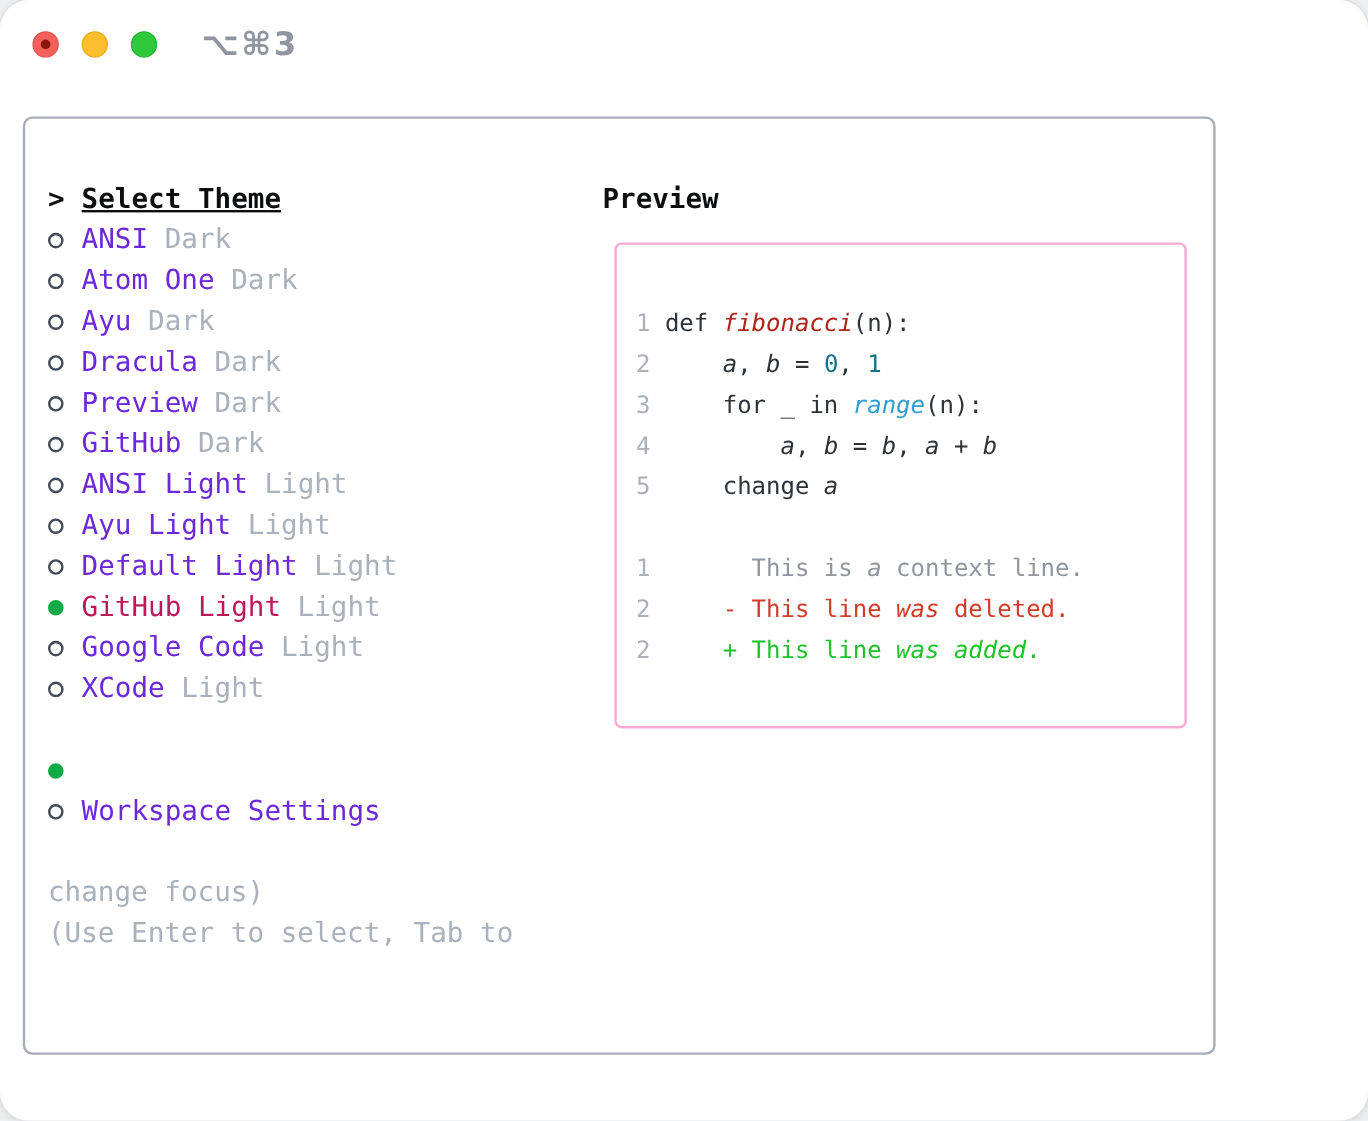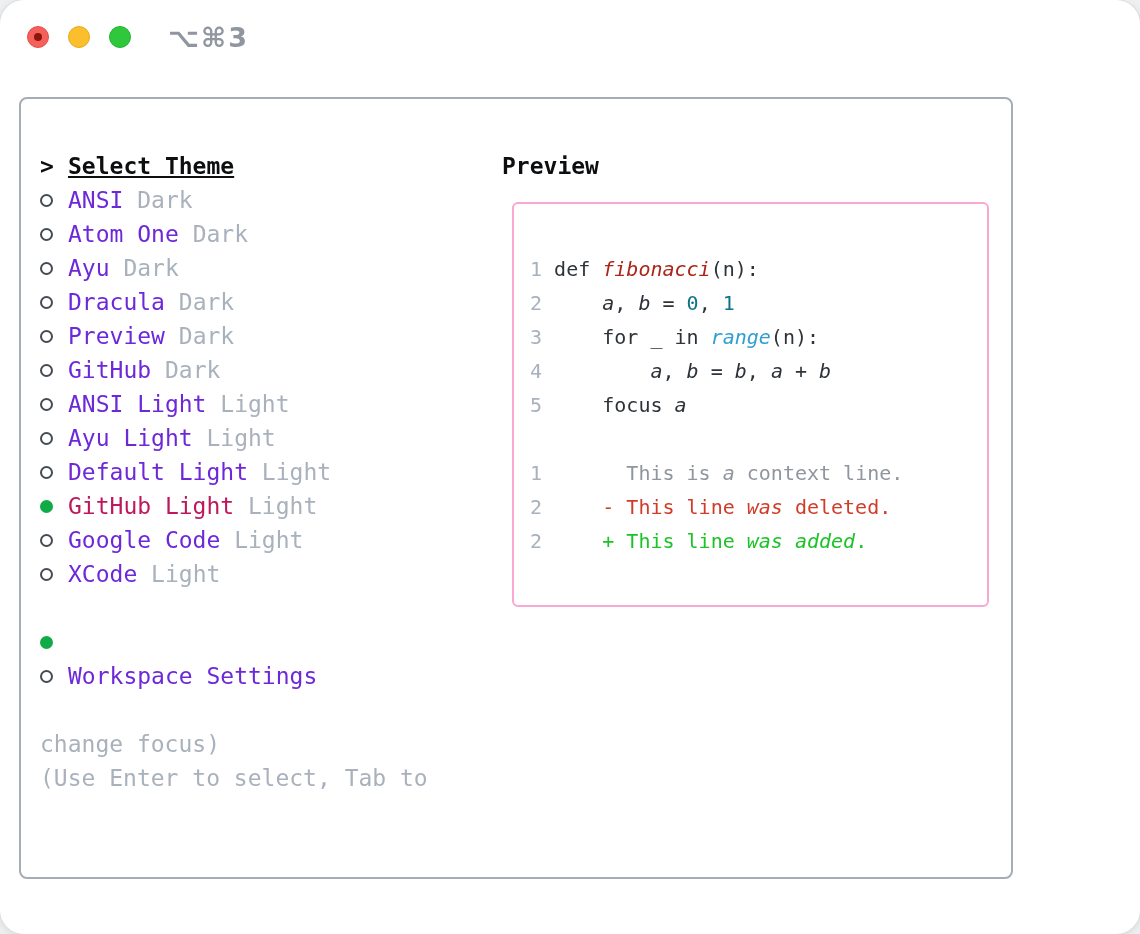--- a/index.html
+++ b/index.html
@@ -107,21 +107,21 @@
     </div>
 
     <div class="preview-col">
       <div class="preview-hdr">Preview</div>
       <div class="preview-box">
         <div class="code">
             <div class="cl"><span class="c-ln">1 </span><span class="c-fg">def </span><span class="c-func it">fibonacci</span><span class="c-fg">(n):</span></div>
             <div class="cl"><span class="c-ln">2 </span><span class="c-fg">    </span><span class="c-var it">a</span><span class="c-fg">, </span><span class="c-var it">b</span><span class="c-fg"> = </span><span class="c-num">0</span><span class="c-fg">, </span><span class="c-num">1</span></div>
             <div class="cl"><span class="c-ln">3 </span><span class="c-fg">    for _ in </span><span class="c-call it">range</span><span class="c-fg">(n):</span></div>
             <div class="cl"><span class="c-ln">4 </span><span class="c-fg">        </span><span class="c-var it">a</span><span class="c-fg">, </span><span class="c-var it">b</span><span class="c-fg"> = </span><span class="c-var it">b</span><span class="c-fg">, </span><span class="c-var it">a</span><span class="c-fg"> + </span><span class="c-var it">b</span></div>
-            <div class="cl"><span class="c-ln">5 </span><span class="c-fg">    focus </span><span class="c-var it">a</span></div>
+            <div class="cl"><span class="c-ln">5 </span><span class="c-fg">    change </span><span class="c-var it">a</span></div>
             <div class="cl"></div>
             <div class="cl"><span class="c-ln">1 </span><span class="c-ctx">      This is </span><span class="c-ctx it">a</span><span class="c-ctx"> context line.</span></div>
             <div class="cl"><span class="c-ln">2 </span><span class="c-del">    - This line </span><span class="c-del it">was</span><span class="c-del"> deleted.</span></div>
             <div class="cl"><span class="c-ln">2 </span><span class="c-add">    + This line </span><span class="c-add it">was</span><span class="c-add"> </span><span class="c-add it">added</span><span class="c-add">.</span></div>
           </div>
       </div>
     </div>
 
   </div>
 </div>

